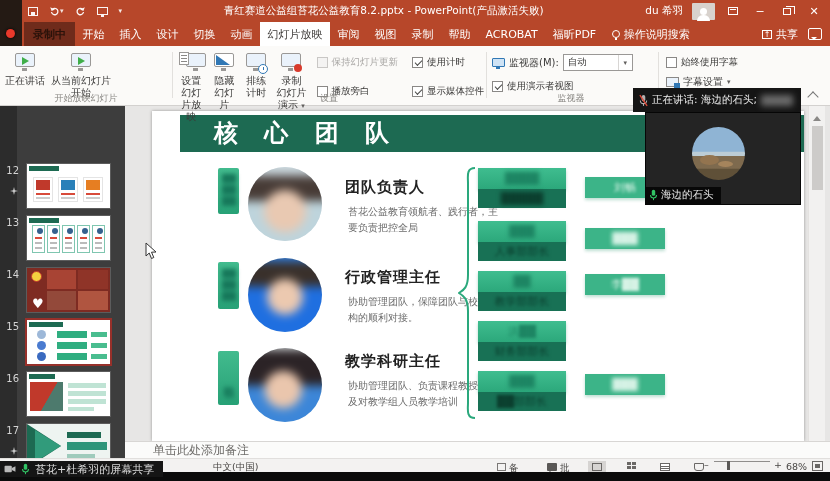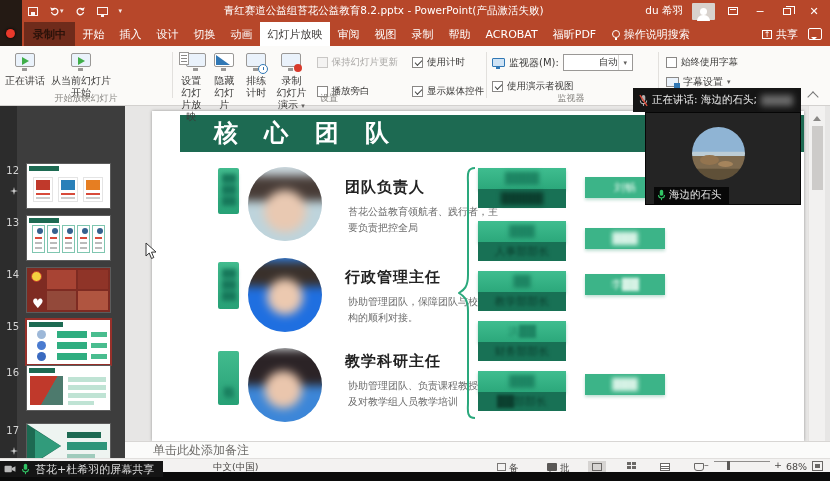--- a/index.html
+++ b/index.html
@@ -76,21 +76,21 @@
   .cb{display:flex;align-items:center;gap:4px;font-size:9.5px;white-space:nowrap;cursor:default;}
   .bx{width:11px;height:11px;border:1px solid #8a8886;background:#fff;position:relative;flex:0 0 auto;}
   .cb.on .bx::after{content:"";position:absolute;left:1.5px;top:2px;width:6px;height:3px;
         border-left:1.5px solid #4a4a48;border-bottom:1.5px solid #4a4a48;transform:rotate(-45deg);}
   .cb.dis{color:#aaa8a6;}
   .cb.dis .bx{border-color:#c9c7c5;background:#f4f3f2;}
   .monrow{display:flex;align-items:center;gap:4px;padding:8px 0 0 4px;}
   .monico{width:13px;height:9px;border:1.4px solid #3178b5;border-radius:1px;background:#cfe3f5;position:relative;}
   .monico::after{content:"";position:absolute;left:3px;bottom:-3px;width:4px;height:2px;background:#3178b5;}
   .dd{width:70px;height:17px;border:1px solid #9a9896;background:#fff;display:flex;align-items:center;font-size:9.5px;}
-  .dd .v{flex:1;padding-left:4px;text-align:right;}
+  .dd .v{flex:1;padding-left:4px;}
   .dd .a{width:14px;height:100%;border-left:1px solid #d8d6d4;display:flex;align-items:center;justify-content:center;font-size:7px;color:#605e5c;}
   .subrow{display:flex;align-items:center;gap:4px;padding:6px 0 0 4px;}
   .subico{width:13px;height:10px;border:1.2px solid #8a8886;background:#eaf2fb;position:relative;}
   .subico::after{content:"";position:absolute;right:-2px;bottom:-2px;width:6px;height:5px;background:#3178b5;}
   .chev{position:absolute;right:13px;top:47px;width:8px;height:8px;
         border-left:1.6px solid #777;border-top:1.6px solid #777;transform:rotate(45deg);}
 
   
   .main{position:absolute;left:0;top:106px;width:830px;height:352px;}
   .thumbs{position:absolute;left:0;top:0;width:125px;height:352px;background:#3d3d3d;overflow:hidden;}
@@ -175,21 +175,21 @@
 
   
   .call{position:absolute;left:633px;top:88px;width:168px;z-index:40;}
   .callh{height:24px;background:#151515;color:#ededed;font-size:10.5px;display:flex;align-items:center;gap:4px;padding:0 6px;}
   .patch{width:32px;height:11px;background:#6a6a6a;filter:blur(3px);}
   .callb{margin-left:12px;height:93px;background:#242424;border:1px solid #060606;position:relative;}
   .cav{position:absolute;left:46px;top:14px;width:53px;height:53px;border-radius:50%;overflow:hidden;
        background:linear-gradient(180deg,#8fb4d4 0 46%,#bccdd6 47% 54%,#7e6a4e 55% 78%,#5f5038 79% 100%);}
   .cav::after{content:"";position:absolute;left:8px;top:28px;width:19px;height:10px;border-radius:50%;background:#93744f;
        box-shadow:16px 4px 0 -2px #a5845c;}
-  .cname{position:absolute;left:8px;bottom:0;background:rgba(5,5,5,.88);color:#e9e9e9;font-size:10.5px;
+  .cname{position:absolute;left:0;bottom:0;background:rgba(5,5,5,.88);color:#e9e9e9;font-size:10.5px;
        display:flex;align-items:center;gap:3px;padding:1px 7px 2px 3px;}
   .shchip{position:absolute;left:0;top:461px;height:16px;background:#151515;color:#dcdcdc;font-size:11px;
        display:flex;align-items:center;gap:5px;padding:0 9px 0 4px;z-index:50;white-space:nowrap;}
 </style>
 </head>
 <body>
 
 <div class="app">
 
   <div class="corner">
@@ -446,21 +446,21 @@
               <span class="gs"></span>
             </div>
           <div class="m15r" style="top:32px;">
               <span class="cc" style="background:#3a6ac0;"></span>
               <span class="gb"></span>
               <span class="gs"></span>
             </div>
         </div>
       </div>
 
-      <div class="titem" style="top:260px;">
+      <div class="titem" style="top:266px;">
         <span class="tnum">16</span>
         <div class="tbox">
           <span class="mh" style="width:26px;"></span>
           <span class="coll" style="left:3px;top:10px;width:33px;height:29px;background:linear-gradient(120deg,#c0392b 0 55%,#4d7a6d 56% 100%);"></span>
           <span class="coll" style="left:41px;top:11px;width:38px;height:5px;background:#bfe3d4;"></span>
           <span class="coll" style="left:41px;top:19px;width:38px;height:5px;background:#bfe3d4;"></span>
           <span class="coll" style="left:41px;top:27px;width:38px;height:5px;background:#bfe3d4;"></span>
           <span class="coll" style="left:41px;top:35px;width:26px;height:4px;background:#bfe3d4;"></span>
         </div>
       </div>

